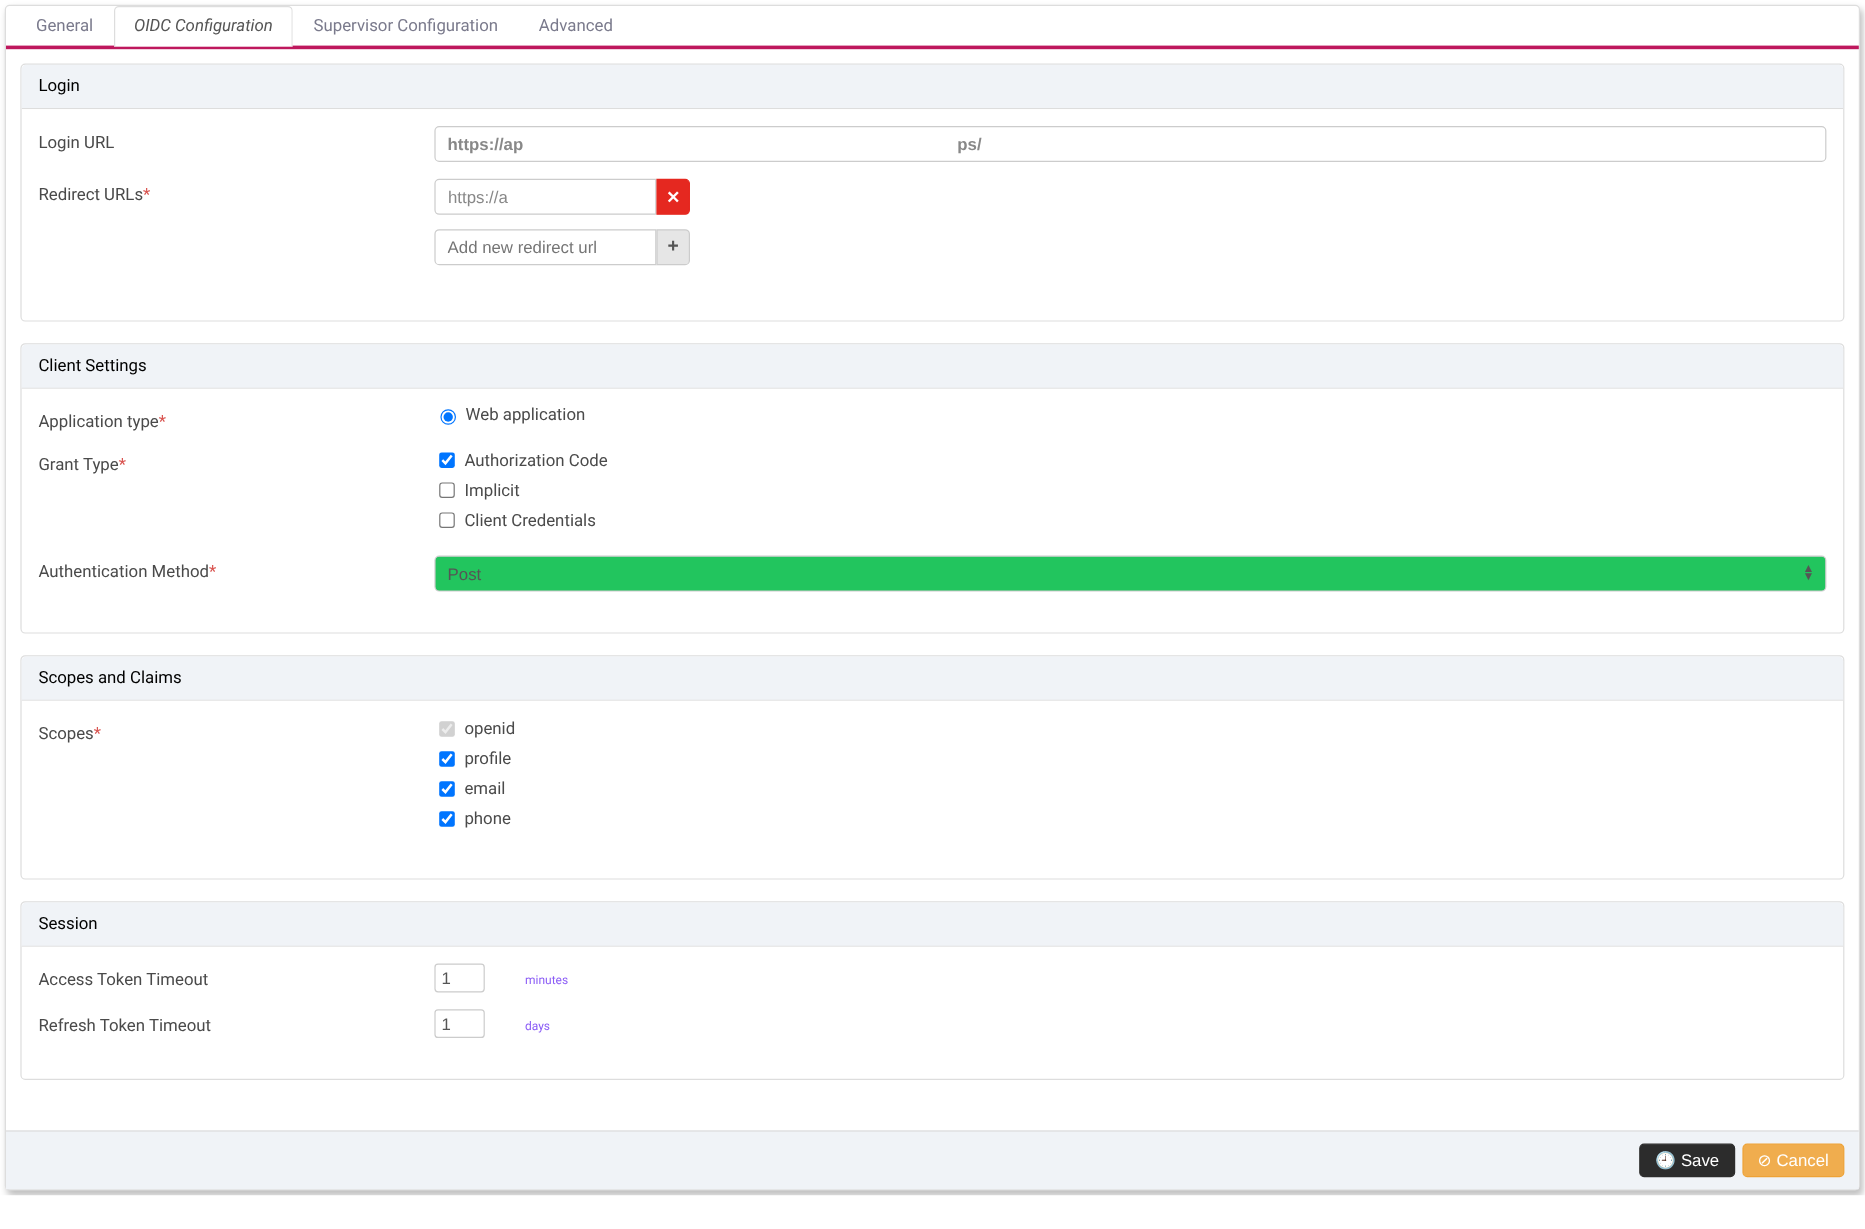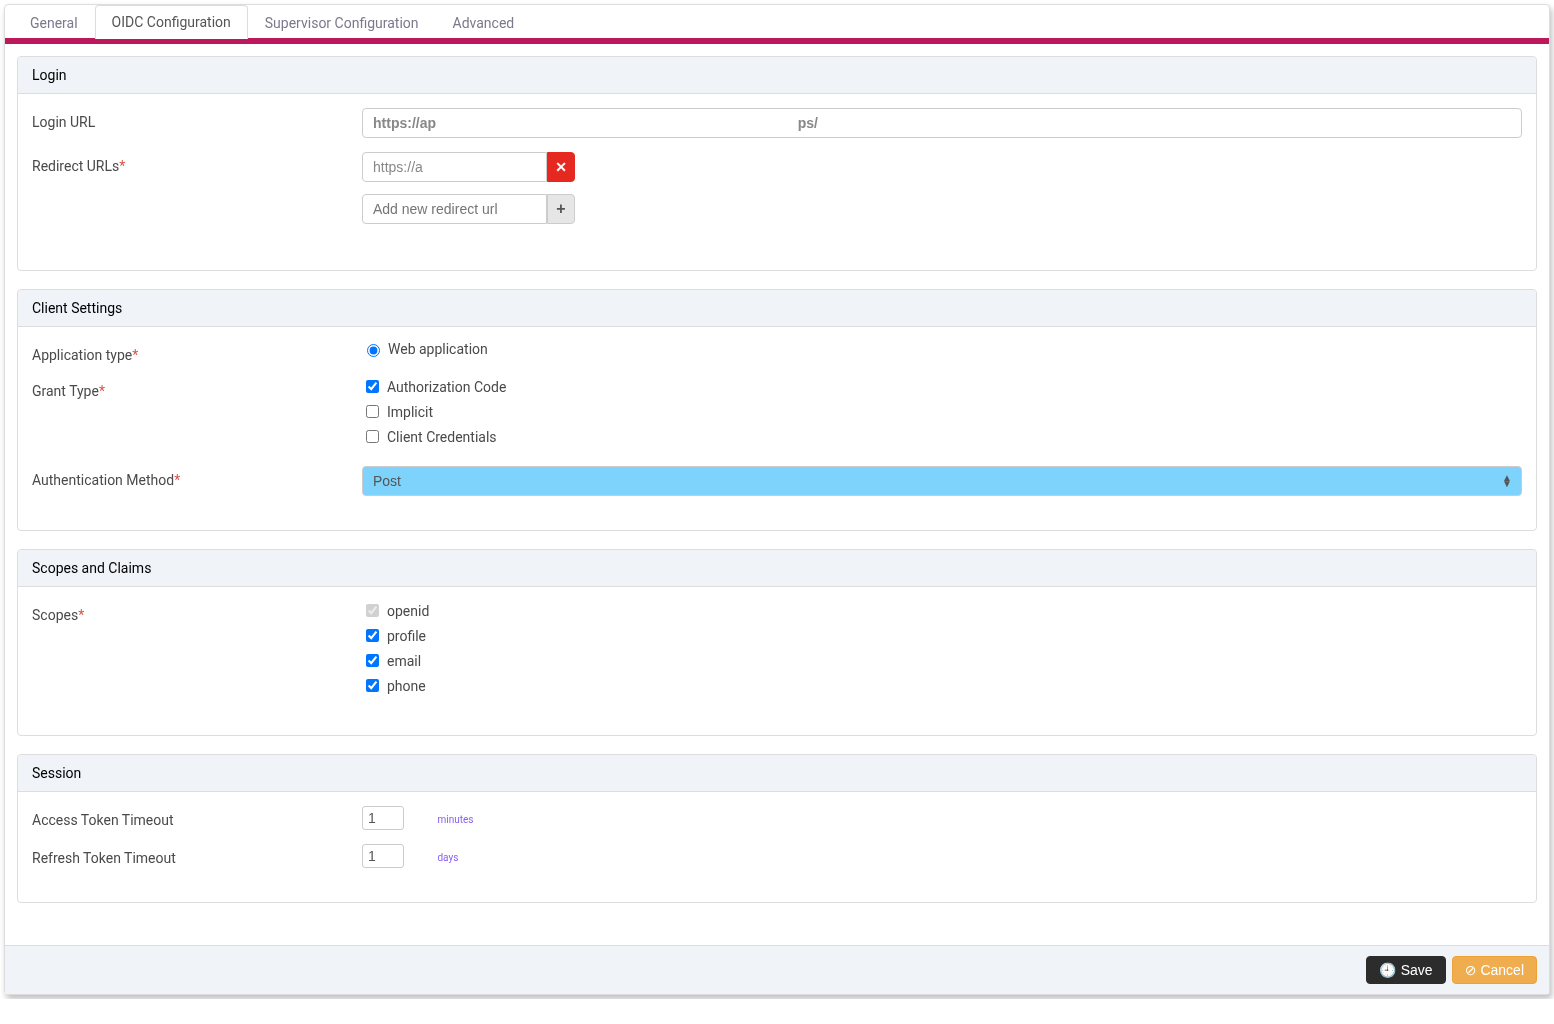--- a/index.html
+++ b/index.html
@@ -12,40 +12,40 @@
     color: #333;
   }
   .outer-container {
     border: 1px solid #ddd;
     border-radius: 4px;
     box-shadow: 2px 4px 6px rgba(0,0,0,0.25);
     background: #fff;
   }
   .tabs {
     display: flex;
-    border-bottom: 6px solid #be185d;
+    border-bottom: 3px solid #be185d;
     padding: 0 8px;
-    align-items: center;
   }
   .tab {
     padding: 8px 16px;
     color: #7a7a8c;
     border: 1px solid transparent;
     border-bottom: none;
     margin-bottom: -1px;
     cursor: pointer;
     font-size: 14px;
   }
   .tab.active {
     color: #555;
     background: #fff;
     border: 1px solid #ddd;
     border-bottom: 1px solid #fff;
     border-top-left-radius: 4px;
     border-top-right-radius: 4px;
+    font-style: italic;
   }
   .content {
     padding: 12px 12px 24px 12px;
   }
   .panel {
     border: 1px solid #ddd;
     border-radius: 4px;
     margin-bottom: 18px;
   }
   .panel-header {
@@ -135,21 +135,21 @@
   .select-wrap {
     position: relative;
   }
   .select-wrap select {
     width: 100%;
     padding: 6px 10px;
     border: 1px solid #ccc;
     border-radius: 4px;
     font-size: 14px;
     color: #555;
-    background: #7dd3fc;
+    background: #22c55e;
     appearance: none;
     -webkit-appearance: none;
   }
   .select-arrows {
     position: absolute;
     right: 10px;
     top: 50%;
     transform: translateY(-50%);
     pointer-events: none;
     font-size: 10px;

